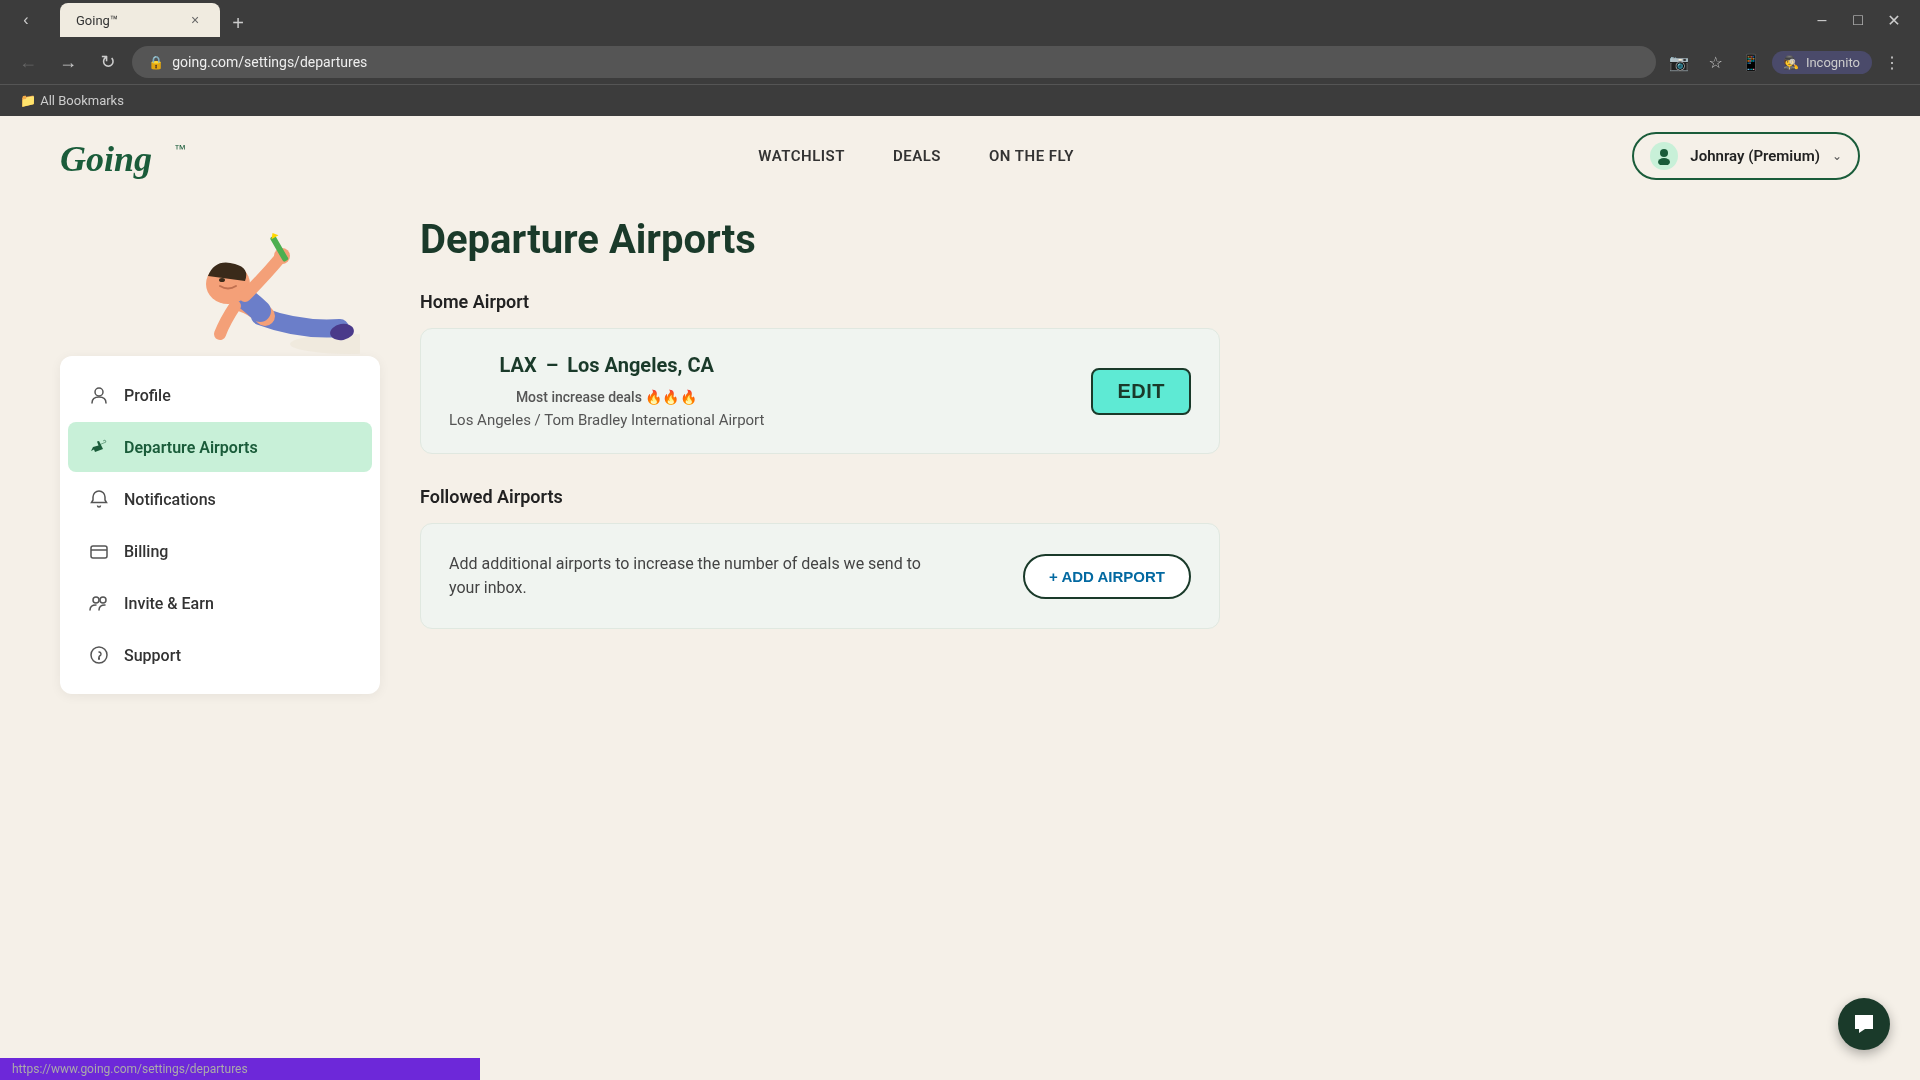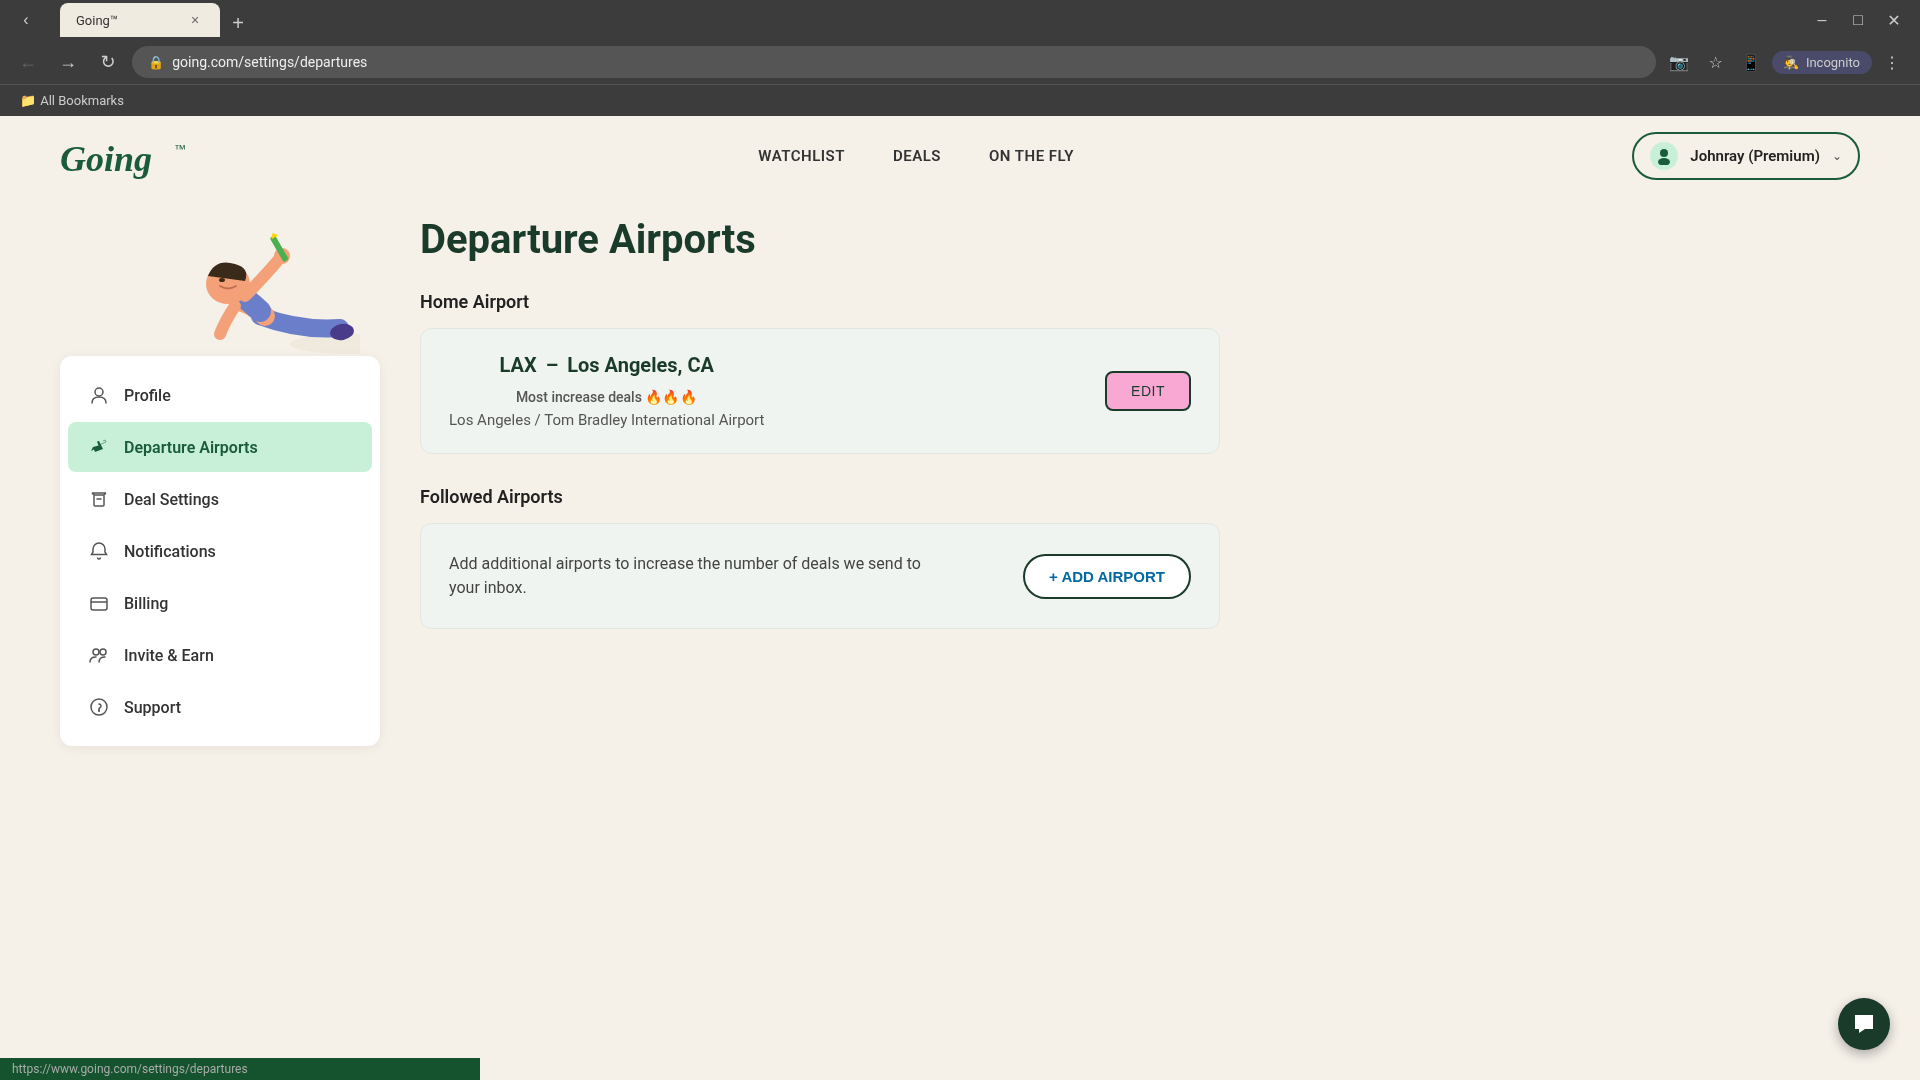--- a/index.html
+++ b/index.html
@@ -343,26 +343,26 @@
       font-size: 14px;
       font-weight: 500;
       color: #555;
     }
     .airport-full-name {
       font-size: 15px;
       color: #555;
       font-weight: 400;
     }
     .edit-btn {
-      background: #f9a8d4;
+      background: #5eead4;
       border: 2px solid #1a3a2a;
       border-radius: 8px;
       padding: 10px 24px;
-      font-size: 14px;
-      font-weight: 400;
+      font-size: 20px;
+      font-weight: 700;
       color: #1a3a2a;
       cursor: pointer;
       letter-spacing: 0.5px;
     }
 
     
     .followed-card {
       background: #f0f4f0;
       border-radius: 12px;
       padding: 28px;
@@ -387,21 +387,21 @@
       color: #0369a1;
       cursor: pointer;
       white-space: nowrap;
       display: flex;
       align-items: center;
       gap: 6px;
     }
 
     
     .status-bar {
-      background: #14532d;
+      background: #6d28d9;
       color: #aaa;
       font-size: 12px;
       padding: 4px 12px;
       position: fixed;
       bottom: 0;
       left: 0;
       width: 480px;
       z-index: 100;
     }
 
@@ -568,29 +568,20 @@
         <div class="sidebar-item active">
           <span class="sidebar-icon">
             <svg width="20" height="20" viewBox="0 0 20 20" fill="none">
               <path d="M2 14l3-1.5 1 2.5 8-3-4-8-2 0.5 1.5 4L4 10l-2 4z" fill="#1a5c3a"></path>
               <path d="M14 4l2-1 1 2-7 3" stroke="#1a5c3a" stroke-width="0.5" fill="none"></path>
             </svg>
           </span>
           <span>Departure Airports</span>
         </div>
 
-        <div class="sidebar-item">
-          <span class="sidebar-icon">
-            <svg width="20" height="20" viewBox="0 0 20 20" fill="none">
-              <path d="M3 4h14M3 4l2 2h10l2-2M5 6v10a1 1 0 001 1h8a1 1 0 001-1V6" stroke="#555" stroke-width="1.5" fill="none"></path>
-              <path d="M8 10h4" stroke="#555" stroke-width="1.5" stroke-linecap="round"></path>
-            </svg>
-          </span>
-          <span>Deal Settings</span>
-        </div>
 
         <div class="sidebar-item">
           <span class="sidebar-icon">
             <svg width="20" height="20" viewBox="0 0 20 20" fill="none">
               <path d="M10 2a6 6 0 00-6 6v3l-1.5 2.5h15L16 11V8a6 6 0 00-6-6z" stroke="#555" stroke-width="1.5" fill="none"></path>
               <path d="M8.5 16.5a1.5 1.5 0 003 0" stroke="#555" stroke-width="1.5" fill="none"></path>
             </svg>
           </span>
           <span>Notifications</span>
         </div>

